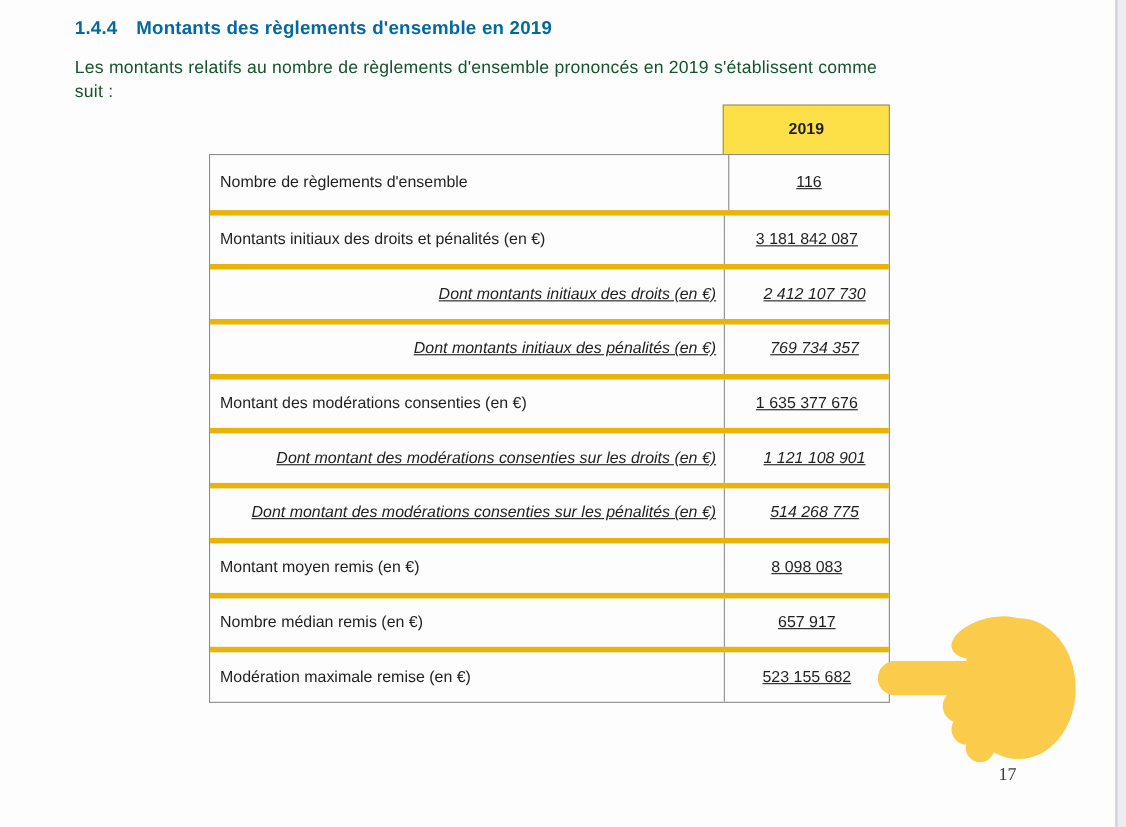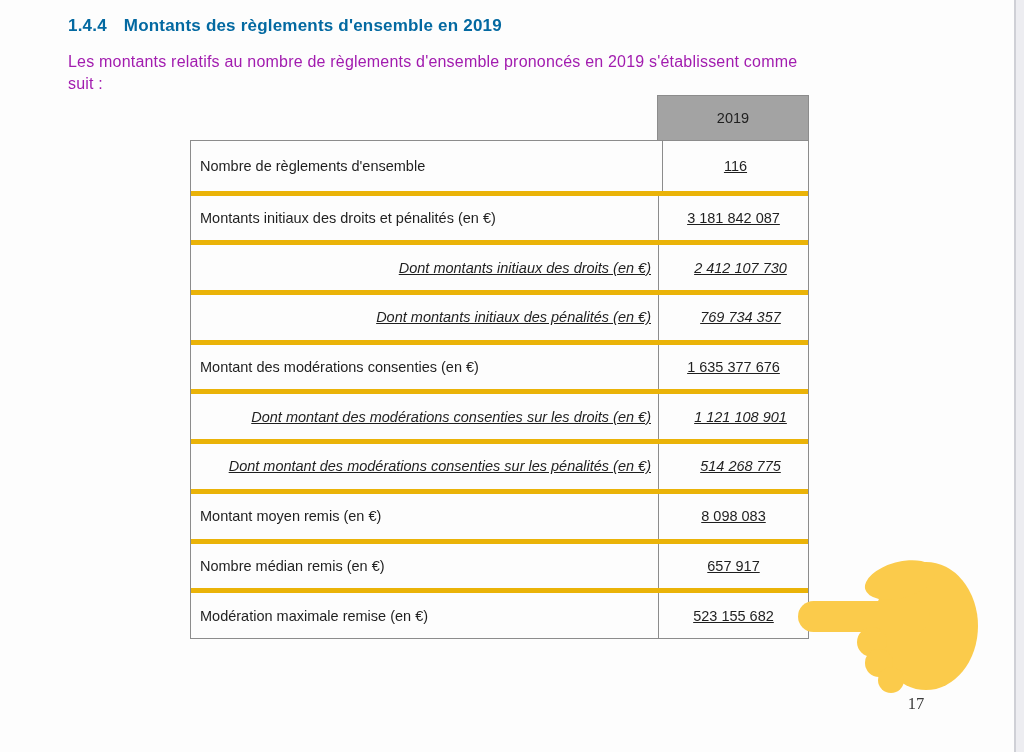--- a/index.html
+++ b/index.html
@@ -29,33 +29,33 @@
     letter-spacing: 0.2px;
     color: #0369a1;
   }
 
   
   .intro {
     position: absolute; left: 68px; top: 51px;
     width: 880px;
     font-size: 16px; line-height: 22px;
     letter-spacing: 0.2px;
-    color: #a21caf;
+    color: #14532d;
   }
   .intro span { display: block; }
 
   
   .table-area { position: absolute; left: 190px; top: 95px; width: 619px; }
   .year-hdr {
     margin-left: 467px;
     width: 152px; height: 46px;
     border: 1px solid #8c8c8c;
     display: flex; align-items: center; justify-content: center;
-    font-weight: normal; font-size: 14.5px;
-    background: #a3a3a3;
+    font-weight: bold; font-size: 14.5px;
+    background: #fde047;
   }
   .tbl {
     margin-top: -1px;
     width: 619px;
     border: 1px solid #8c8c8c;
     background: #fdfdfd;
   }
   .trow { display: flex; height: 49.7px; border-top: 5px solid #eab308; }
   .trow:first-child { border-top: none; gap: 16px; }
   .cell-label {

